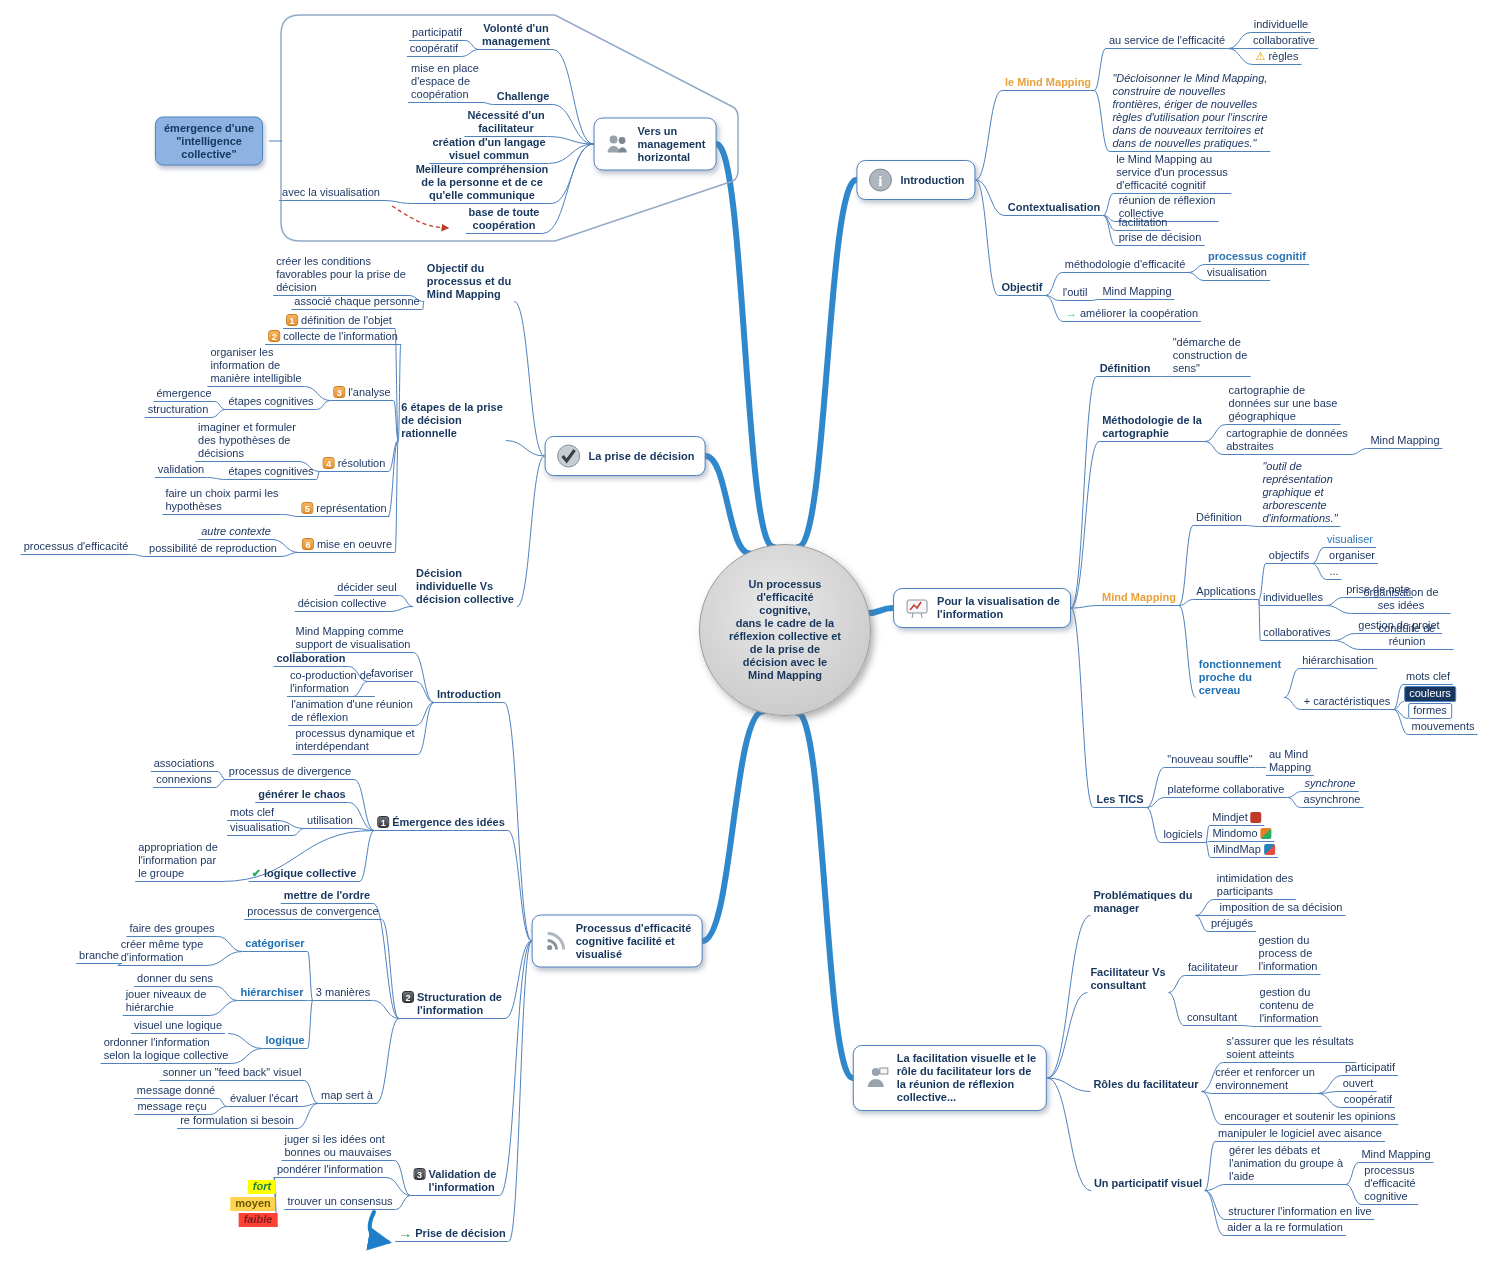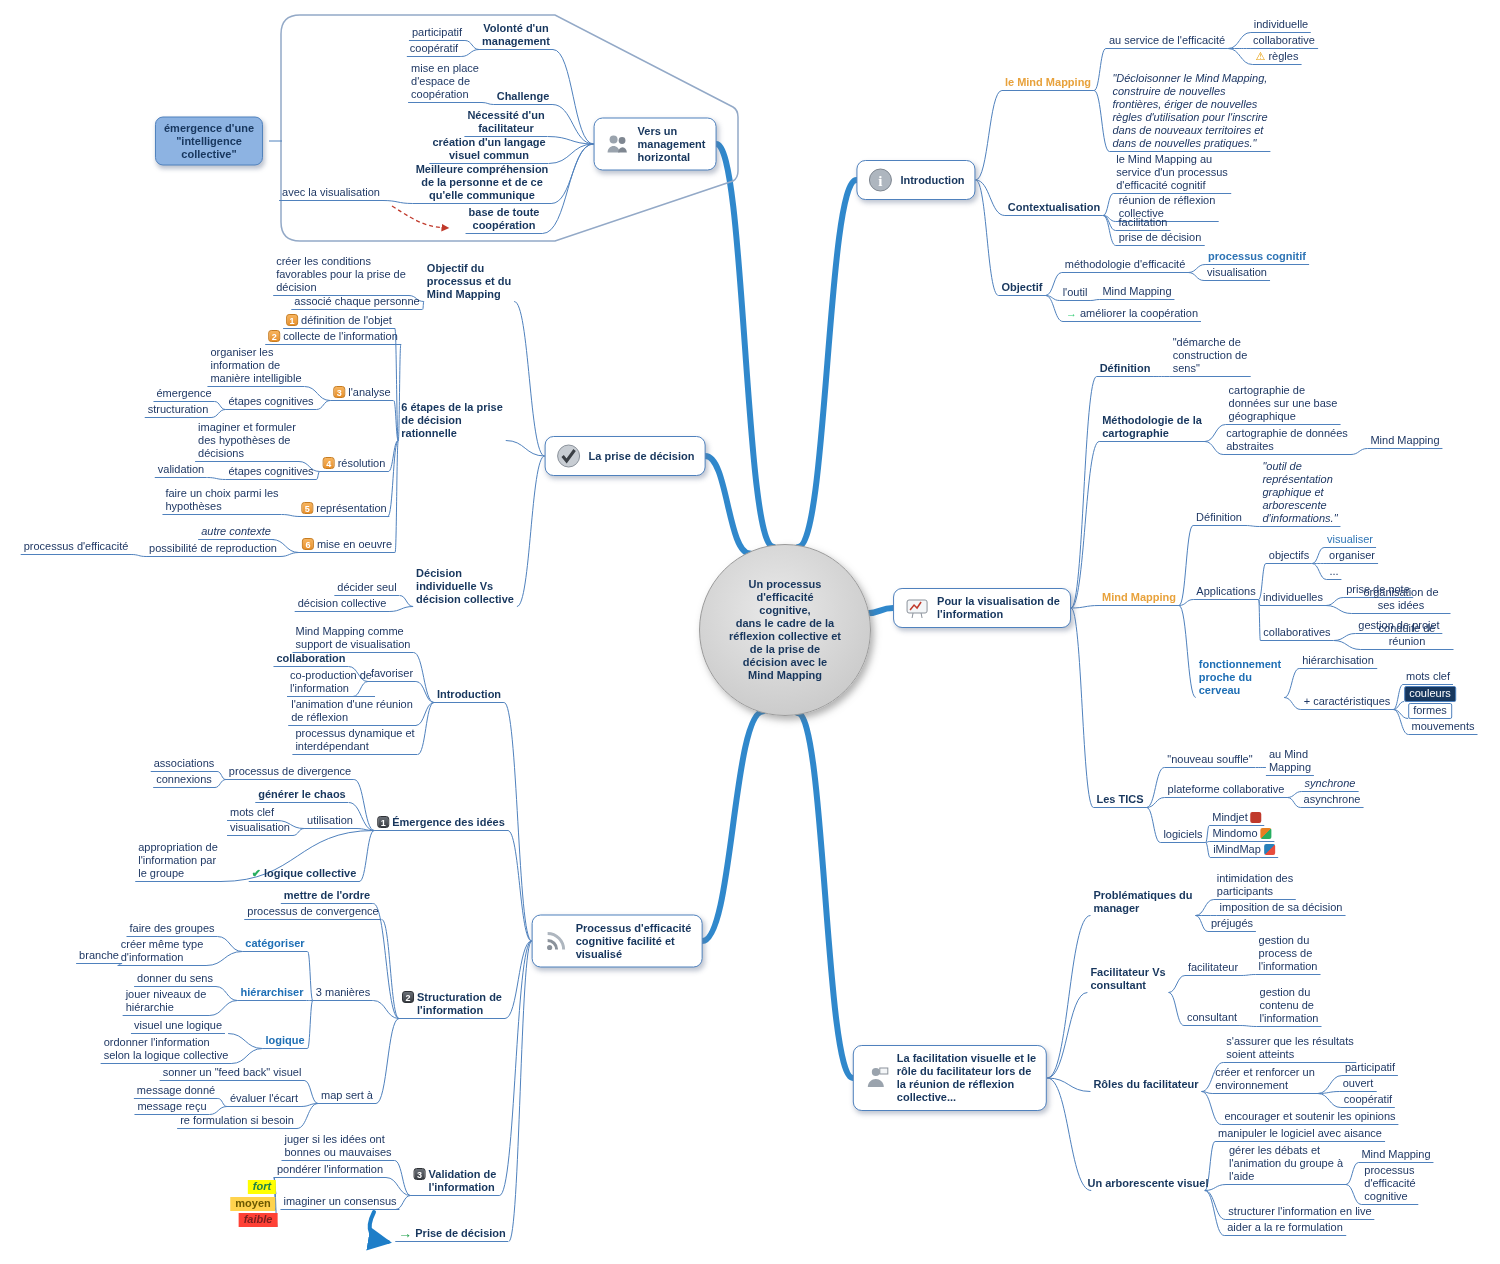--- a/index.html
+++ b/index.html
@@ -460,21 +460,21 @@
     <div class="node u" style="left: 172px; top: 1115px;"><span class="lbl">message reçu</span></div>
     <div class="node u" style="left: 237px; top: 1129px; justify-content: flex-end;"><span class="lbl">re formulation si besoin</span></div>
     <div class="node b u ta-l" style="left: 455px; top: 1196px;"><span class="ic numd">3</span><span class="lbl">Validation de
 l'information</span></div>
     <div class="node u ta-l" style="left: 338px; top: 1161px;"><span class="lbl">juger si les idées ont
 bonnes ou mauvaises</span></div>
     <div class="node u" style="left: 330px; top: 1178px;"><span class="lbl">pondérer l'information</span></div>
     <div class="node hl-fort" style="left: 262px; top: 1194px;"><span class="lbl">fort</span></div>
     <div class="node hl-moyen" style="left: 253px; top: 1211px;"><span class="lbl">moyen</span></div>
     <div class="node hl-faible" style="left: 258px; top: 1227px;"><span class="lbl">faible</span></div>
-    <div class="node u" style="left: 340px; top: 1210px;"><span class="lbl">imaginer un consensus</span></div>
+    <div class="node u" style="left: 340px; top: 1210px;"><span class="lbl">trouver un consensus</span></div>
     <div class="node b u" style="left: 452px; top: 1242px;"><span class="ic garrow2">→</span><span class="lbl">Prise de décision</span></div>
     <div class="node main" style="left: 950px; top: 1078px;"><span class="ic mainic"><svg width="26" height="26" viewBox="0 0 26 26">
           <circle cx="12" cy="7" r="4" fill="#9AA3AD"></circle>
           <path d="M4 22c0-5 4-8 8-8s8 3 8 8z" fill="#9AA3AD"></path>
           <rect x="16" y="3" width="8" height="6" fill="#F4F6F8" stroke="#8B929B"></rect>
         </svg></span><span class="lbl">La facilitation visuelle et le
 rôle du facilitateur lors de
 la réunion de réflexion
 collective...</span></div>
     <div class="node b ta-l" style="left: 1143px; top: 916px;"><span class="lbl">Problématiques du
@@ -495,21 +495,21 @@
 l'information</span></div>
     <div class="node b" style="left: 1146px; top: 1092px;"><span class="lbl">Rôles du facilitateur</span></div>
     <div class="node u ta-l" style="left: 1290px; top: 1063px;"><span class="lbl">s'assurer que les résultats
 soient atteints</span></div>
     <div class="node u ta-l" style="left: 1265px; top: 1094px;"><span class="lbl">créer et renforcer un
 environnement</span></div>
     <div class="node u" style="left: 1370px; top: 1076px;"><span class="lbl">participatif</span></div>
     <div class="node u" style="left: 1358px; top: 1092px;"><span class="lbl">ouvert</span></div>
     <div class="node u" style="left: 1368px; top: 1108px;"><span class="lbl">coopératif</span></div>
     <div class="node u" style="left: 1310px; top: 1125px;"><span class="lbl">encourager et soutenir les opinions</span></div>
-    <div class="node b" style="left: 1148px; top: 1191px;"><span class="lbl">Un arborescente visuel</span></div>
+    <div class="node b" style="left: 1148px; top: 1191px;"><span class="lbl">Un participatif visuel</span></div>
     <div class="node u" style="left: 1300px; top: 1142px;"><span class="lbl">manipuler le logiciel avec aisance</span></div>
     <div class="node u ta-l" style="left: 1286px; top: 1185px;"><span class="lbl">gérer les débats et
 l'animation du groupe à
 l'aide</span></div>
     <div class="node u" style="left: 1396px; top: 1163px;"><span class="lbl">Mind Mapping</span></div>
     <div class="node u ta-l" style="left: 1390px; top: 1205px;"><span class="lbl">processus
 d'efficacité
 cognitive</span></div>
     <div class="node u" style="left: 1300px; top: 1220px;"><span class="lbl">structurer l'information en live</span></div>
     <div class="node u" style="left: 1285px; top: 1236px;"><span class="lbl">aider a la re formulation</span></div>

